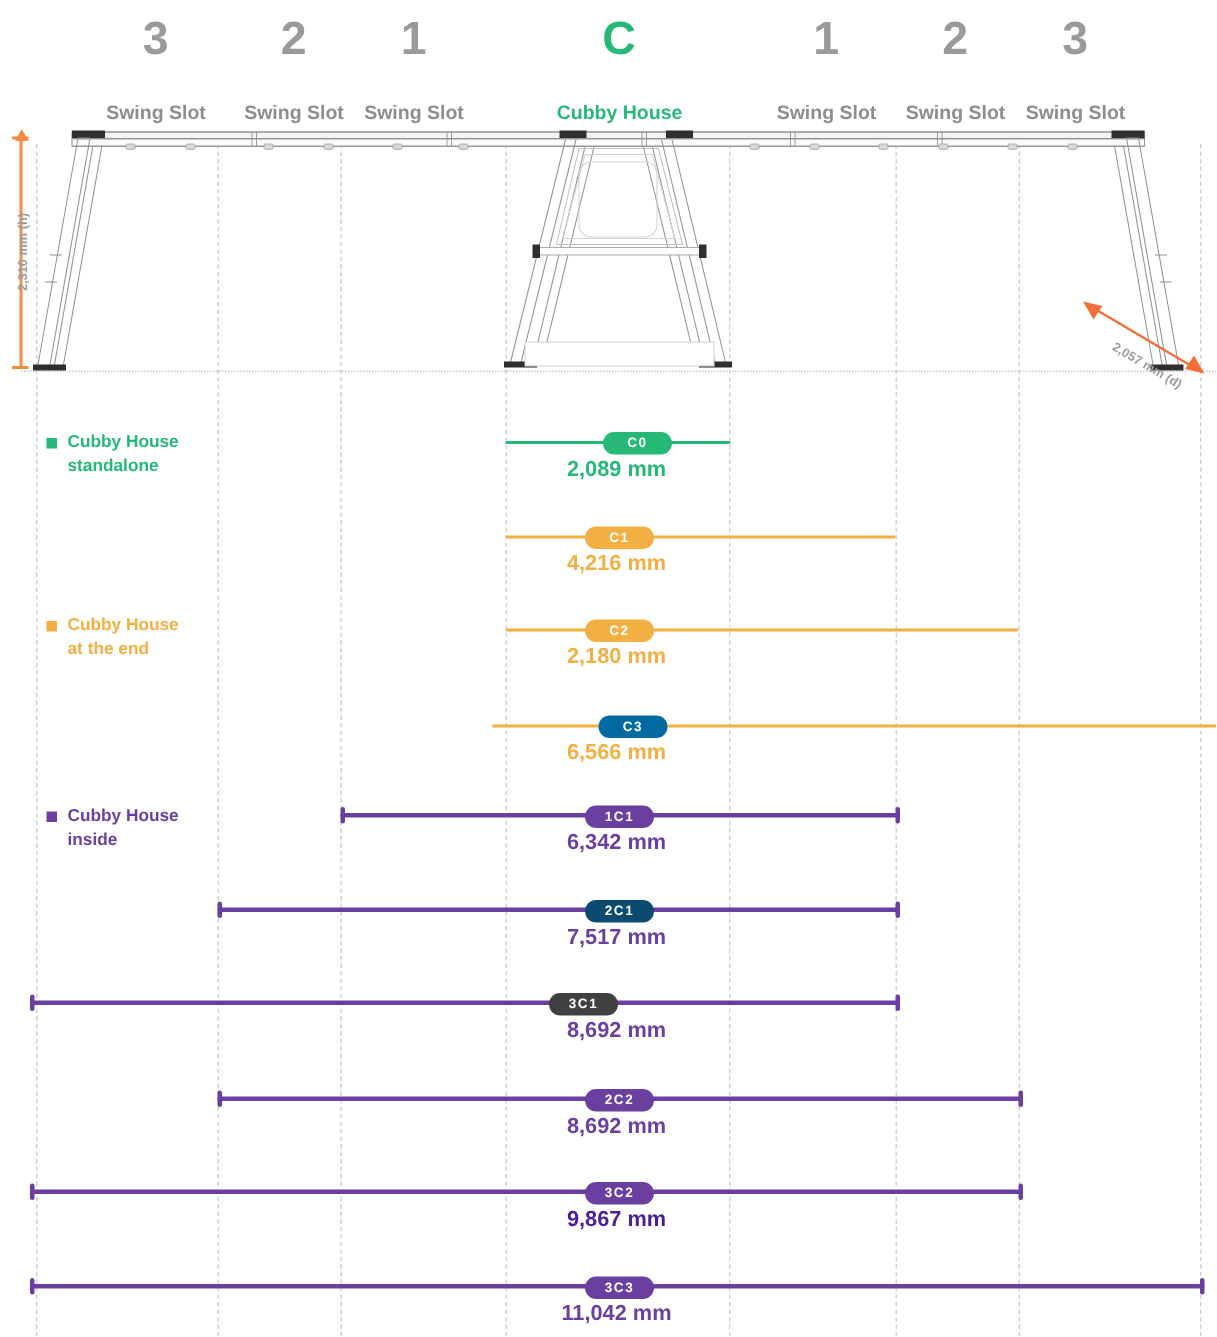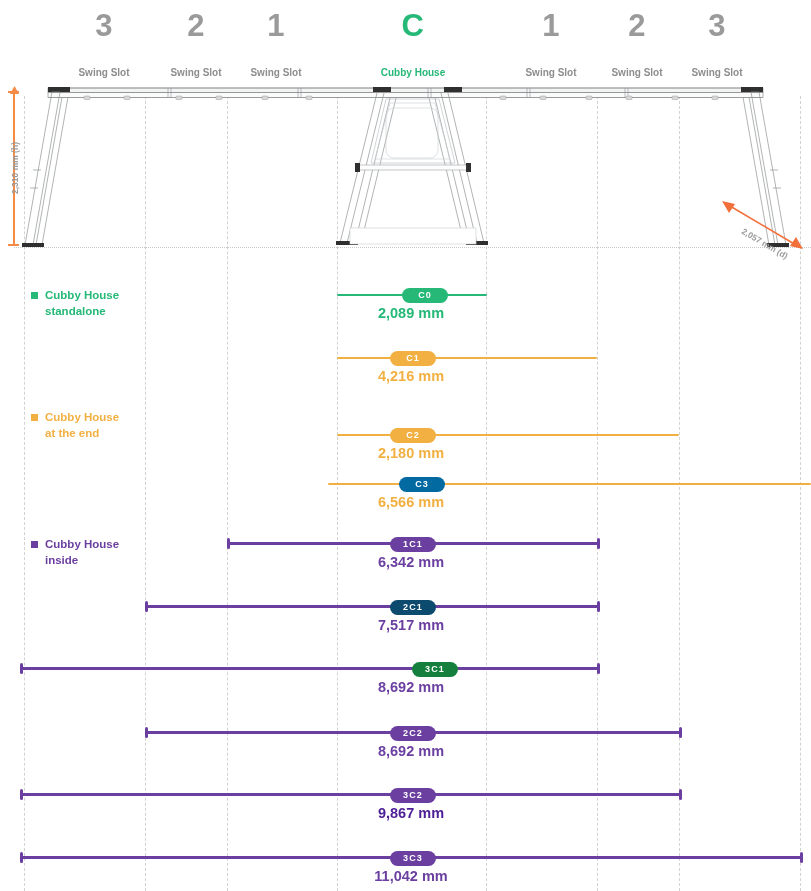--- a/index.html
+++ b/index.html
@@ -26,21 +26,21 @@
     letter-spacing: 0.5px;
     color: #9a9a9a;
     line-height: 1;
   }
   .col-num.accent { color: #25b877; }
 
   .col-sub {
     position: absolute;
     top: 68px;
     transform: translateX(-50%);
-    font-size: 10px;
+    font-size: 13px;
     font-weight: 600;
     color: #8d8d8d;
     line-height: 1;
     white-space: nowrap;
   }
   .col-sub.accent { color: #25b877; }
 
   
   .vguide {
     position: absolute;
@@ -304,21 +304,21 @@
       <div class="measure-row" style="left: 0px; top: 288px; width: 811px;">
         <div class="measure-line thin" style="left: 337px; width: 150px; background: rgb(37, 184, 119);"></div>
         <div class="measure-pill" style="left: 425px; background: rgb(37, 184, 119);">C0</div>
         <div class="measure-value" style="left: 411px; color: rgb(37, 184, 119);">2,089 mm</div>
       </div>
       <div class="measure-row" style="left: 0px; top: 351px; width: 811px;">
         <div class="measure-line thin" style="left: 337px; width: 260px; background: rgb(242, 176, 67);"></div>
         <div class="measure-pill" style="left: 413px; background: rgb(242, 176, 67);">C1</div>
         <div class="measure-value" style="left: 411px; color: rgb(242, 176, 67);">4,216 mm</div>
       </div>
-      <div class="measure-row" style="left: 0px; top: 428px; width: 811px;">
+      <div class="measure-row" style="left: 0px; top: 413px; width: 811px;">
         <div class="measure-line thin" style="left: 337px; width: 342px; background: rgb(242, 176, 67);"></div>
         <div class="measure-pill" style="left: 413px; background: rgb(242, 176, 67);">C2</div>
         <div class="measure-value" style="left: 411px; color: rgb(242, 176, 67);">2,180 mm</div>
       </div>
       <div class="measure-row" style="left: 0px; top: 477px; width: 811px;">
         <div class="measure-line thin" style="left: 328px; width: 483px; background: rgb(242, 176, 67);"></div>
         <div class="measure-pill" style="left: 422px; background: #0369a1;">C3</div>
         <div class="measure-value" style="left: 411px; color: rgb(242, 176, 67);">6,566 mm</div>
       </div>
       <div class="measure-row" style="left: 0px; top: 537px; width: 689px;">
@@ -332,21 +332,21 @@
         <div class="measure-line" style="left: 145px; width: 455px; background: rgb(107, 63, 160);"></div>
         <div class="measure-cap" style="left: 145px; background: rgb(107, 63, 160); border-radius: 2px;"></div>
         <div class="measure-cap" style="left: 597px; background: rgb(107, 63, 160); border-radius: 2px;"></div>
         <div class="measure-pill" style="left: 413px; background: #0c4a6e;">2C1</div>
         <div class="measure-value" style="left: 411px; color: rgb(107, 63, 160);">7,517 mm</div>
       </div>
       <div class="measure-row" style="left: 0px; top: 662px; width: 811px;">
         <div class="measure-line" style="left: 20px; width: 580px; background: rgb(107, 63, 160);"></div>
         <div class="measure-cap" style="left: 20px; background: rgb(107, 63, 160); border-radius: 2px;"></div>
         <div class="measure-cap" style="left: 597px; background: rgb(107, 63, 160); border-radius: 2px;"></div>
-        <div class="measure-pill" style="left: 435px; background: #15803d;">3C1</div>
+        <div class="measure-pill" style="left: 389px; background: #404040;">3C1</div>
         <div class="measure-value" style="left: 411px; color: rgb(107, 63, 160);">8,692 mm</div>
       </div>
       <div class="measure-row" style="left: 0px; top: 726px; width: 811px;">
         <div class="measure-line" style="left: 145px; width: 537px; background: rgb(107, 63, 160);"></div>
         <div class="measure-cap" style="left: 145px; background: rgb(107, 63, 160); border-radius: 2px;"></div>
         <div class="measure-cap" style="left: 679px; background: rgb(107, 63, 160); border-radius: 2px;"></div>
         <div class="measure-pill" style="left: 413px; background: rgb(107, 63, 160);">2C2</div>
         <div class="measure-value" style="left: 411px; color: rgb(107, 63, 160);">8,692 mm</div>
       </div>
       <div class="measure-row" style="left: 0px; top: 788px; width: 811px;">

